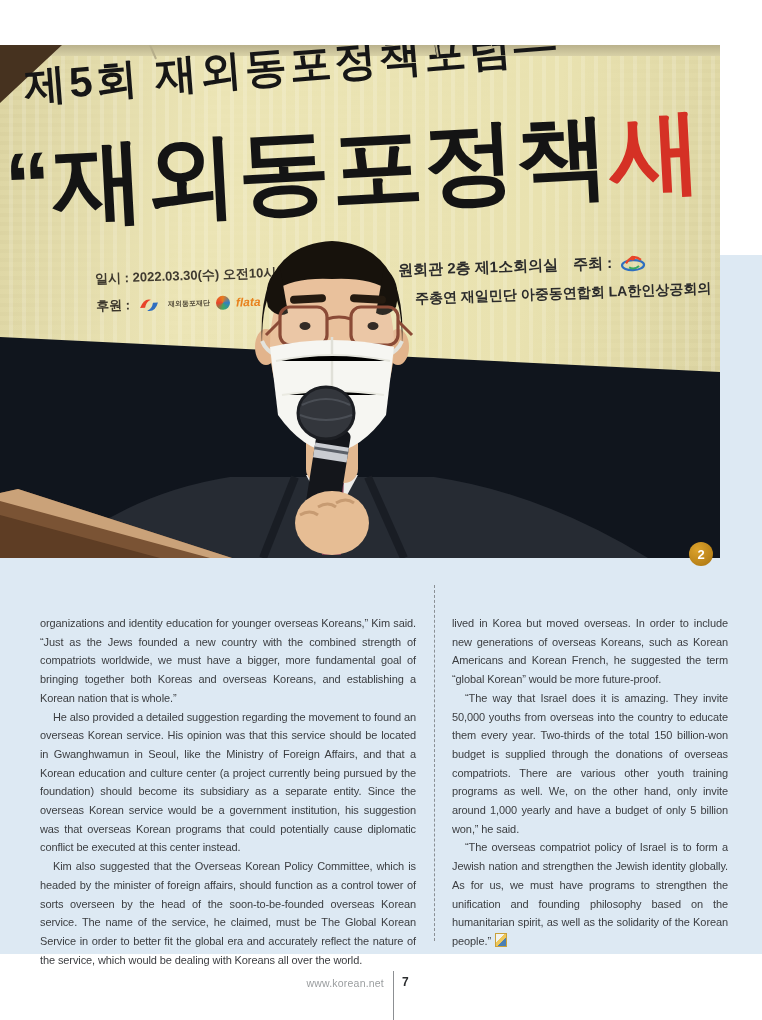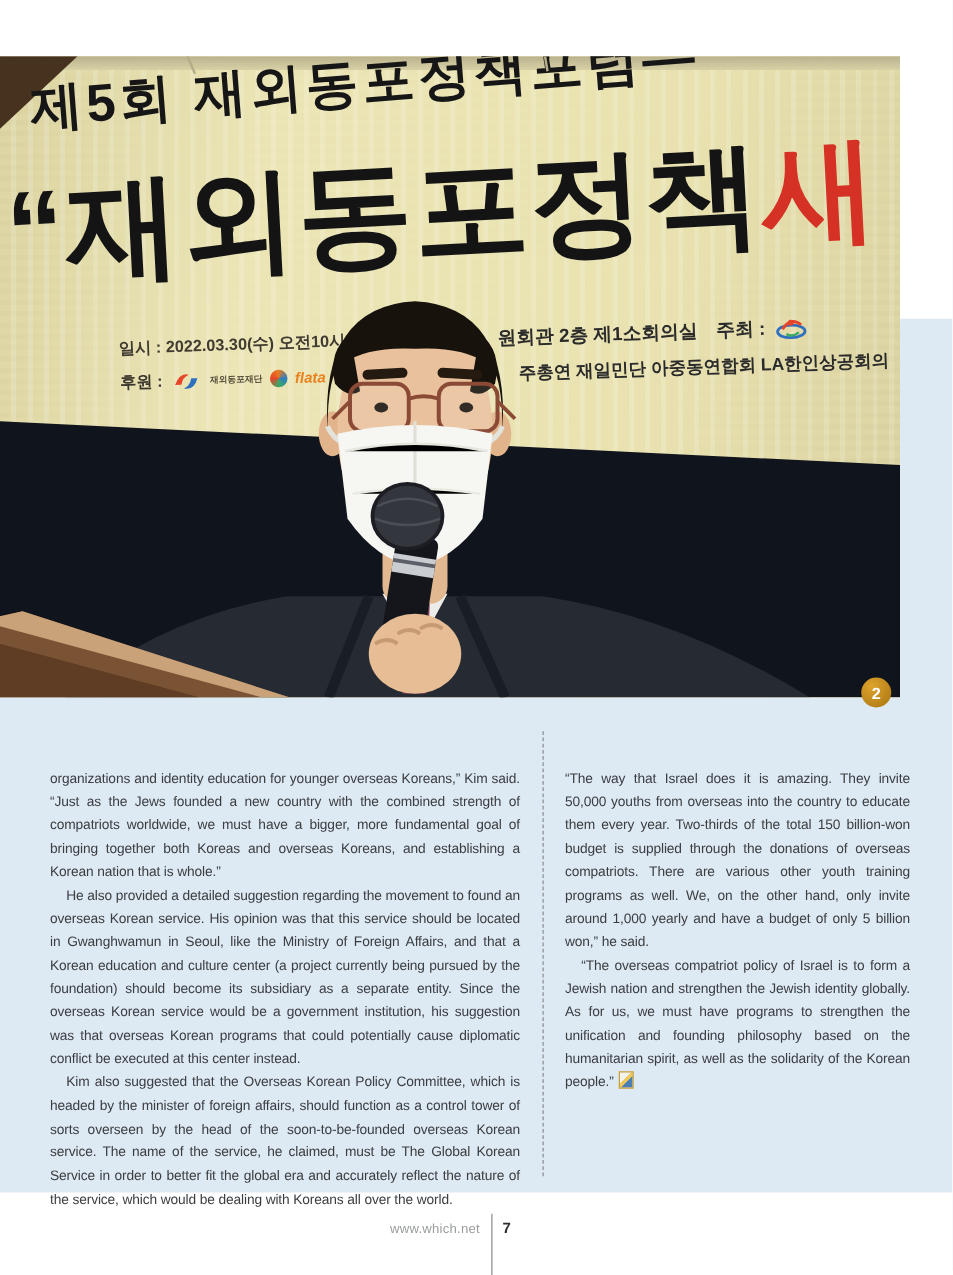--- a/index.html
+++ b/index.html
@@ -210,21 +210,22 @@
 
   <div class="col-divider"></div>
 
   <div class="column column-left">
     <p>organizations and identity education for younger overseas Koreans,” Kim said. “Just as the Jews founded a new country with the combined strength of compatriots worldwide, we must have a bigger, more fundamental goal of bringing together both Koreas and overseas Koreans, and establishing a Korean nation that is whole.”</p>
     <p>He also provided a detailed suggestion regarding the movement to found an overseas Korean service. His opinion was that this service should be located in Gwanghwamun in Seoul, like the Ministry of Foreign Affairs, and that a Korean education and culture center (a project currently being pursued by the foundation) should become its subsidiary as a separate entity. Since the overseas Korean service would be a government institution, his suggestion was that overseas Korean programs that could potentially cause diplomatic conflict be executed at this center instead.</p>
     <p>Kim also suggested that the Overseas Korean Policy Committee, which is headed by the minister of foreign affairs, should function as a control tower of sorts overseen by the head of the soon-to-be-founded overseas Korean service. The name of the service, he claimed, must be The Global Korean Service in order to better fit the global era and accurately reflect the nature of the service, which would be dealing with Koreans all over the world.</p>
   </div>
 
   <div class="column column-right">
+    <p>lived in Korea but moved overseas. In order to include new generations of overseas Koreans, such as Korean Americans and Korean French, he suggested the term “global Korean” would be more future-proof.</p>
     <p>“The way that Israel does it is amazing. They invite 50,000 youths from overseas into the country to educate them every year. Two-thirds of the total 150 billion-won budget is supplied through the donations of overseas compatriots. There are various other youth training programs as well. We, on the other hand, only invite around 1,000 yearly and have a budget of only 5 billion won,” he said.</p>
     <p><span>“The overseas compatriot policy of Israel is to form a Jewish nation and strengthen the Jewish identity globally. As for us, we must have programs to strengthen the unification and founding philosophy based on the humanitarian spirit, as well as the solidarity of the Korean people.”</span><span class="end-mark"></span></p>
   </div>
 
-  <div class="footer-site">www.which.net</div>
+  <div class="footer-site">www.korean.net</div>
   <div class="footer-line"></div>
   <div class="footer-page">7</div>
 
 </div>
 
 </body></html>

